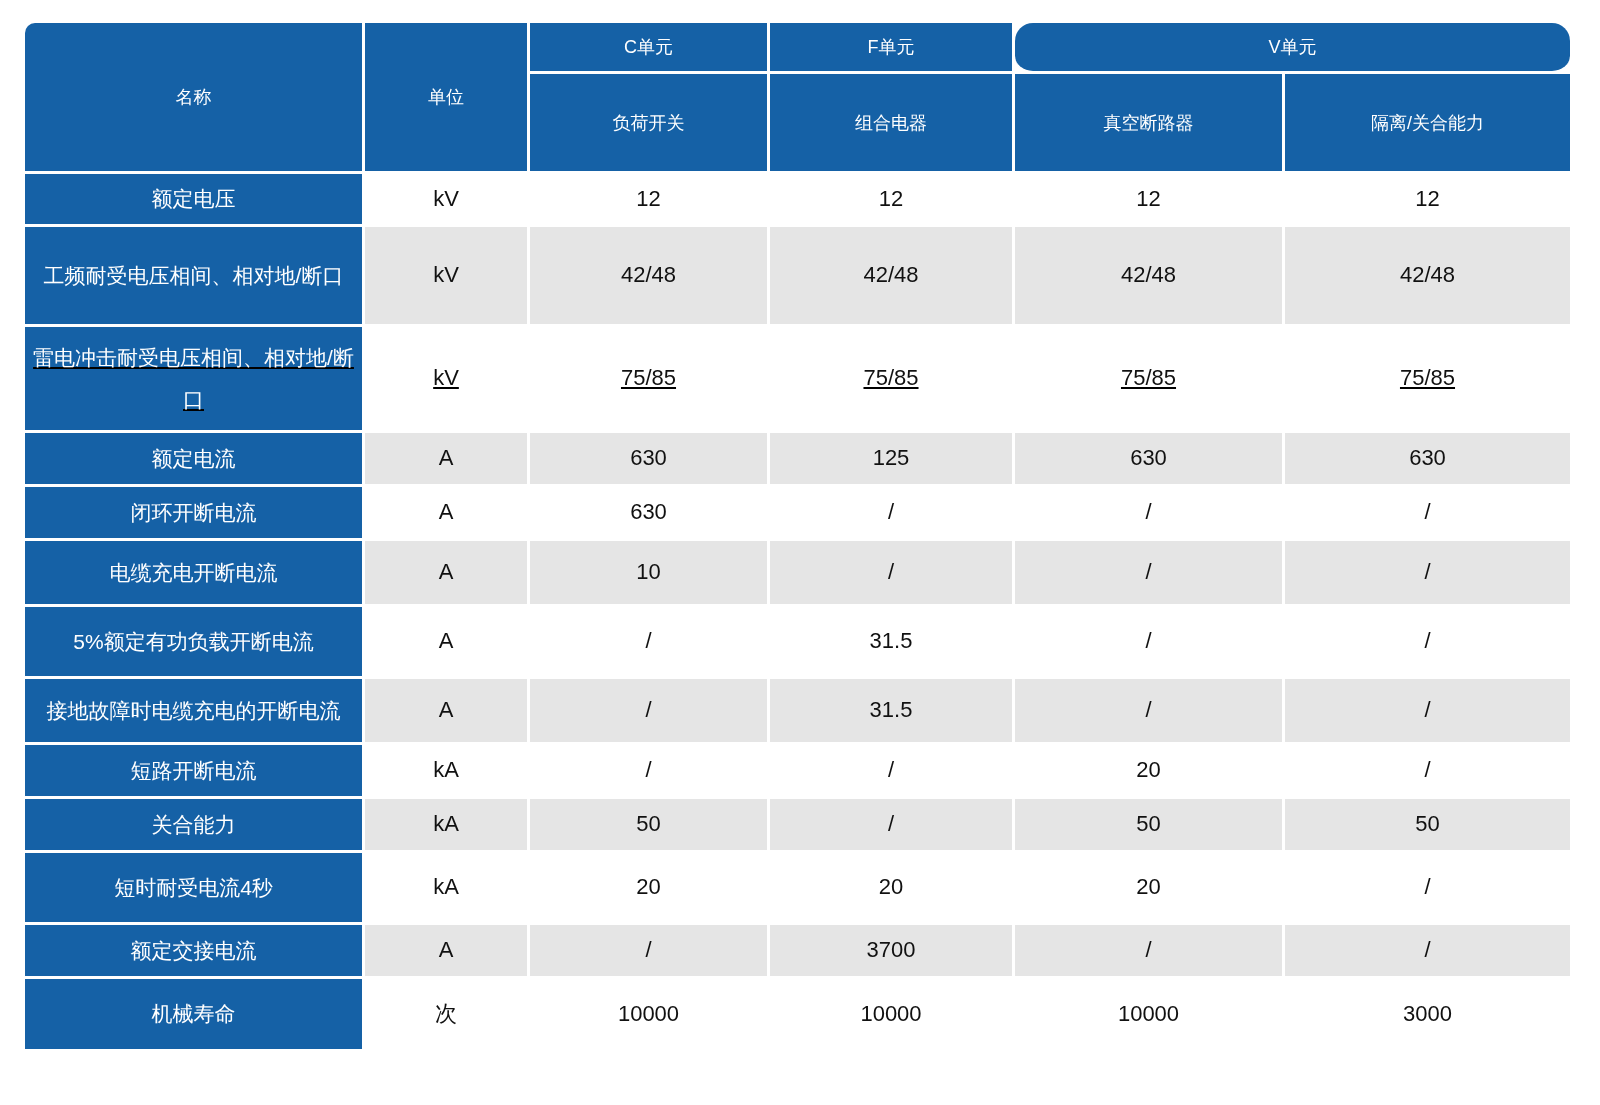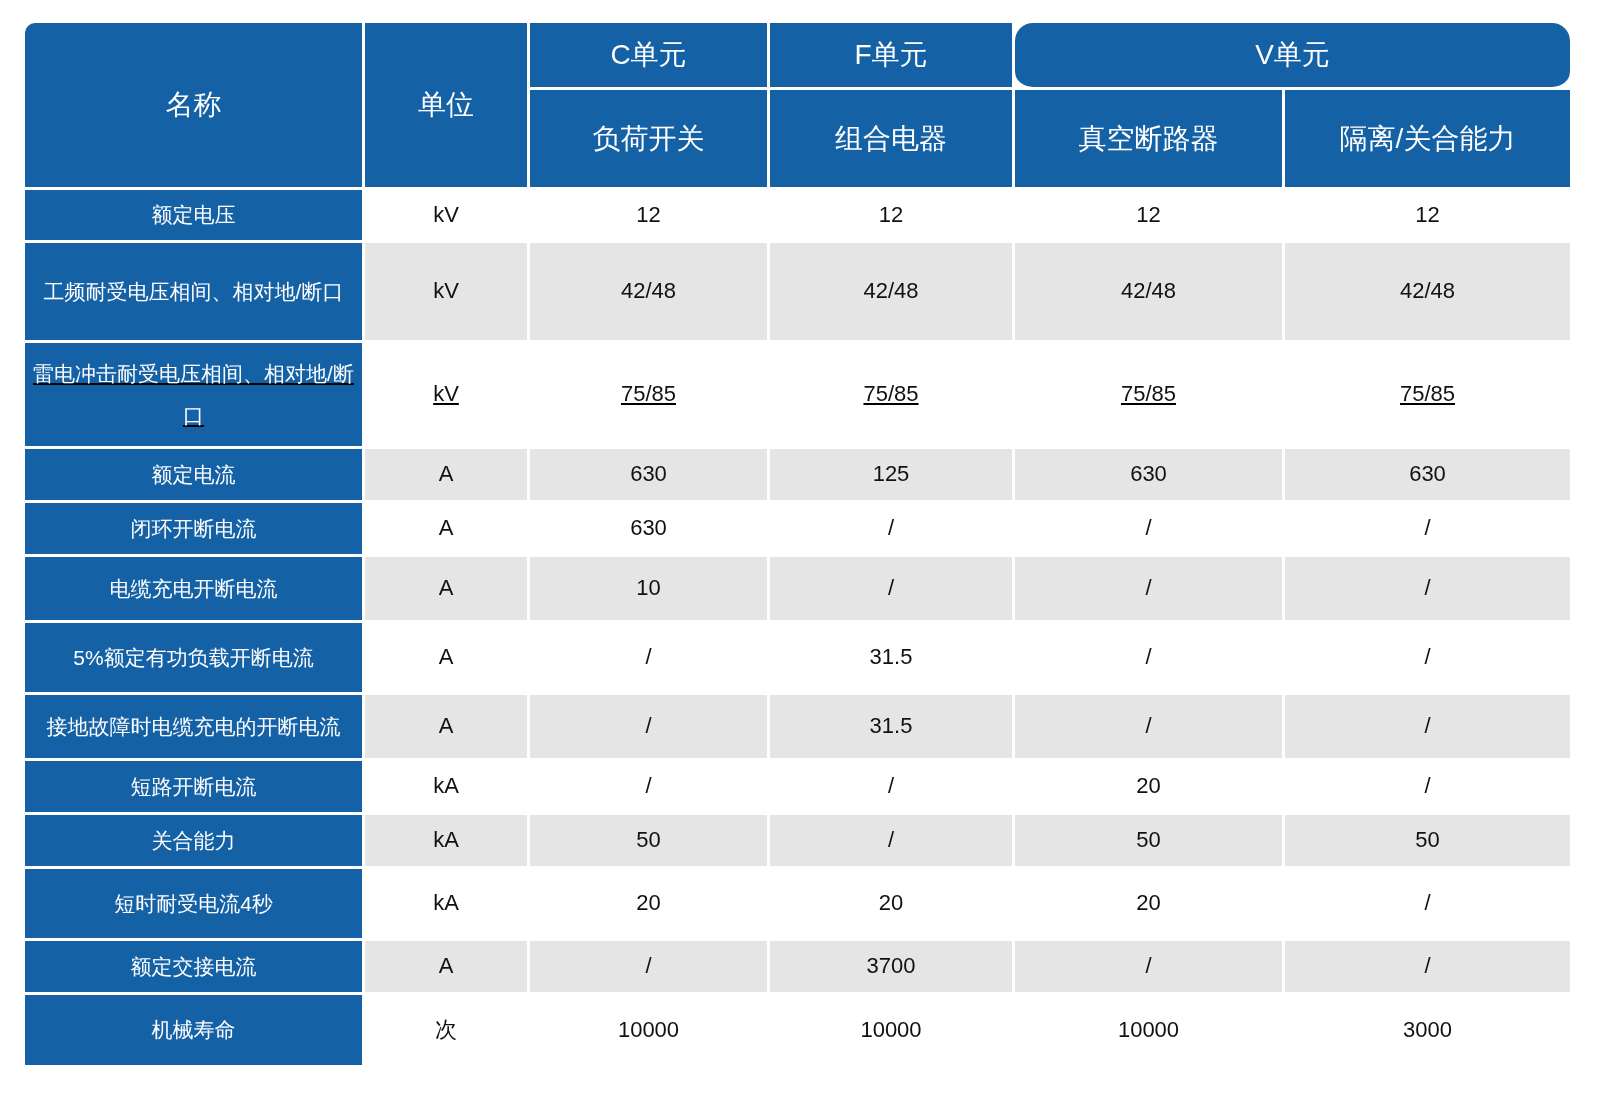--- a/index.html
+++ b/index.html
@@ -22,21 +22,21 @@
   th,td{
     text-align:center;vertical-align:middle;
     border-right:3px solid #ffffff;border-bottom:3px solid #ffffff;
   }
   tr > *:last-child{border-right:none;}
   tbody tr:last-child > *{border-bottom:none;}
   .lbl{
     background:var(--blue);color:#ffffff;font-weight:400;
     font-size:21px;line-height:2.0;padding:4px 6px;
   }
-  .group,.sub,.name-cell,.unit-cell{font-size:28px;}
+  .group,.sub,.name-cell,.unit-cell{font-size:18px;}
   .corner-tl{border-top-left-radius:10px;margin-left:44px;}
   .corner-tr{border-top-right-radius:10px;border-radius:18px;}
   .val{
     background:#ffffff;color:var(--ink);
     font-size:22px;line-height:1.2;padding:2px 4px;
   }
   tbody tr:nth-child(even) .val{background:var(--gray);}
 </style>
 </head>
 <body>

